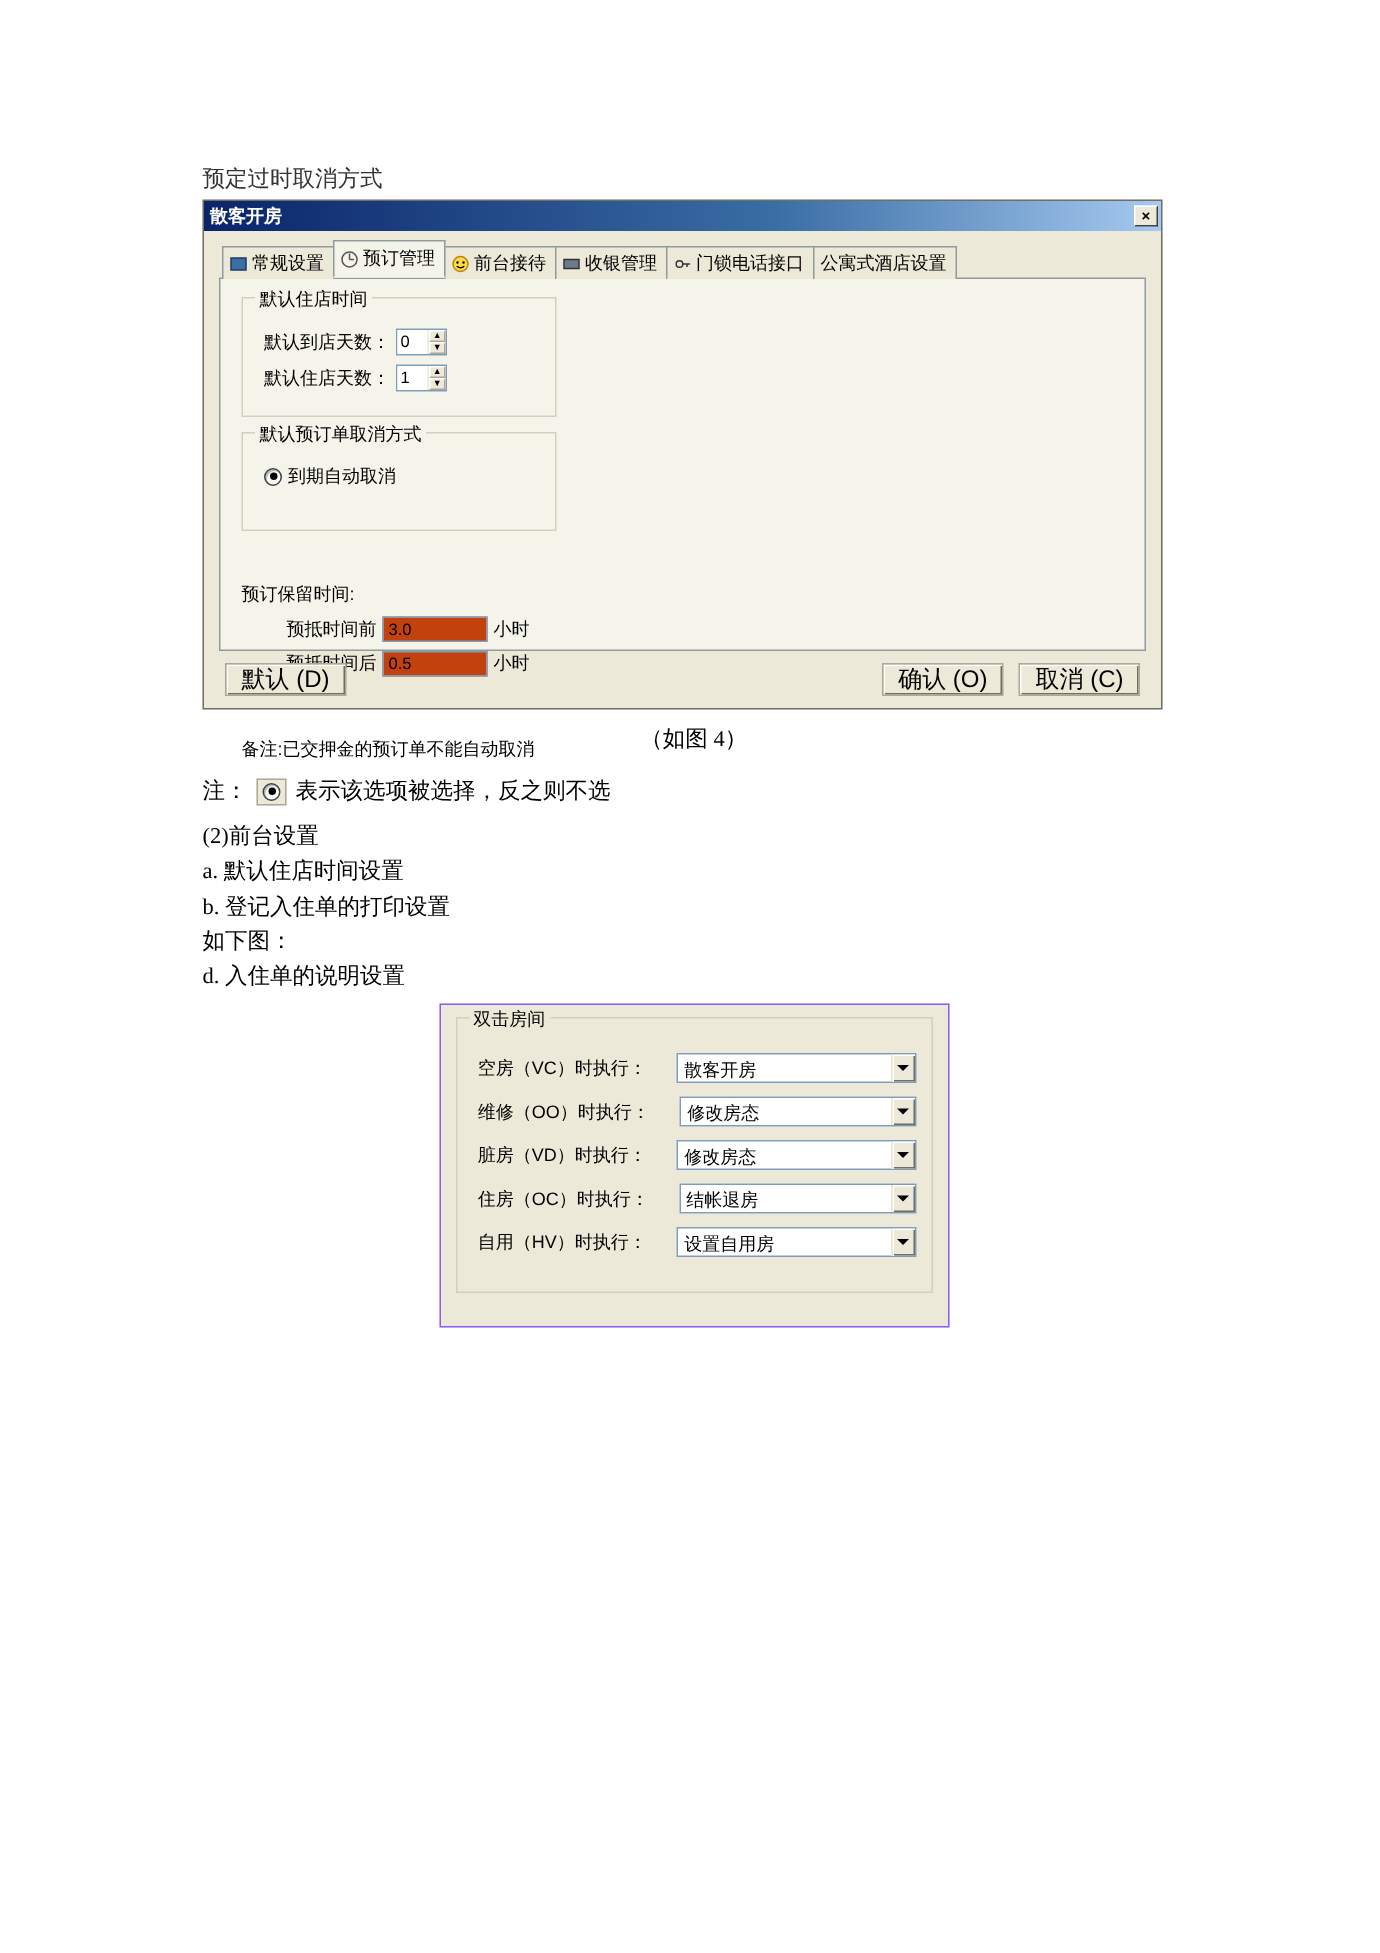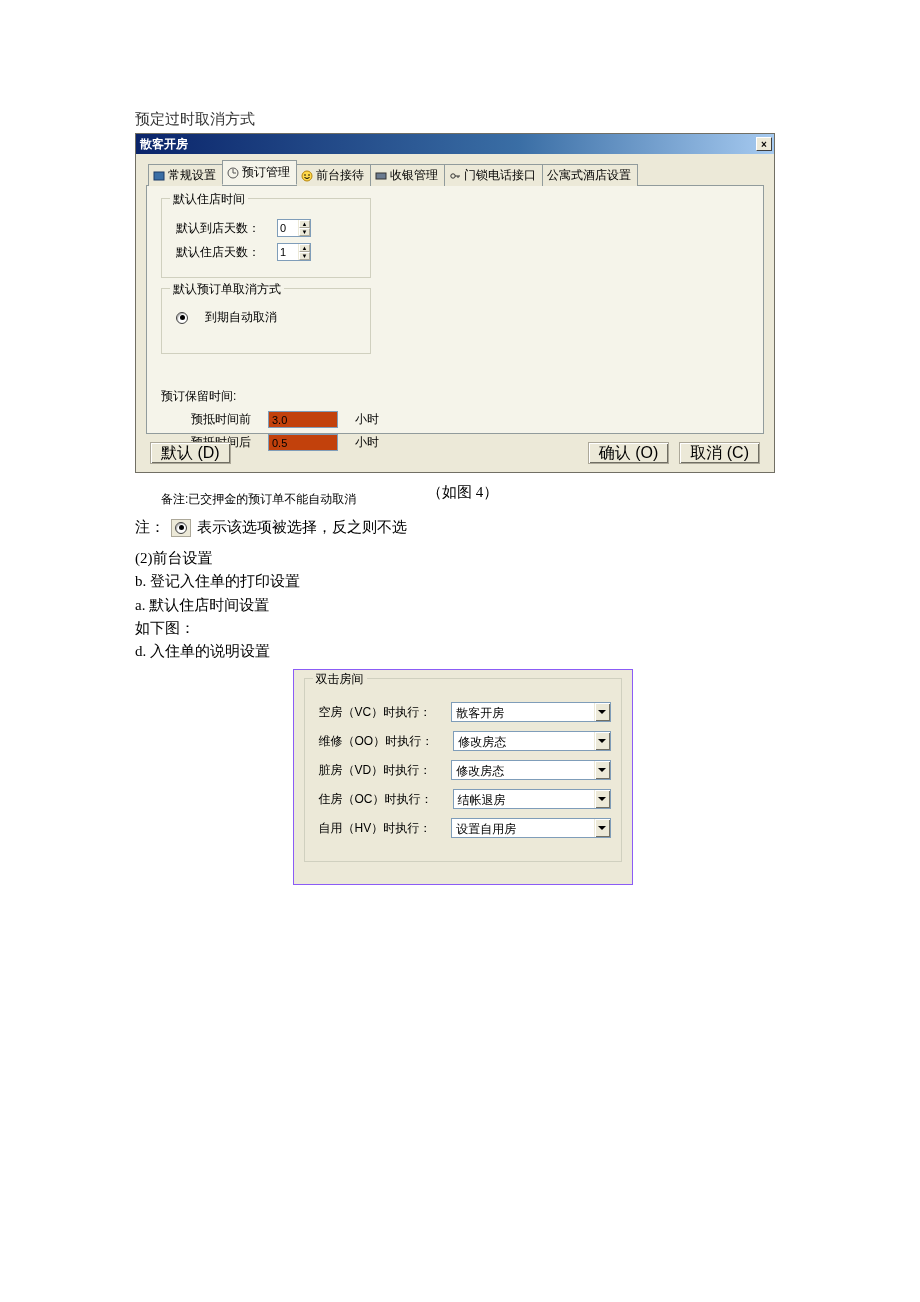--- a/index.html
+++ b/index.html
@@ -107,21 +107,21 @@
     left: 8px;
     background: #F5F4EA;
     padding: 0 3px;
     font-size: 12px;
   }
   .row {
     display: flex;
     align-items: center;
     margin: 6px 0;
     font-size: 12px;
-    gap: 17px;
+    gap: 4px;
   }
   .spinner {
     display: inline-flex;
     border: 1px solid #7F9DB9;
     background: #fff;
     height: 18px;
     width: 34px;
   }
   .spinner input {
     border: none; width: 20px; font-size: 11px; padding: 0 2px;
@@ -361,22 +361,22 @@
   <div class="note-line">
     <span>注：</span>
     <span class="radio-demo">
       <span class="radio checked"></span>
     </span>
     <span>表示该选项被选择，反之则不选</span>
   </div>
 
   <div class="body-text">
     <div>(2)前台设置</div>
+    <div>a.  默认住店时间设置</div>
     <div>b.  登记入住单的打印设置</div>
-    <div>a.  默认住店时间设置</div>
     <div>如下图：</div>
     <div>d.  入住单的说明设置</div>
   </div>
 
   <div class="panel2-wrap">
     <div class="panel2">
       <div class="groupbox" style="padding-bottom:14px">
         <span class="legend">双击房间</span>
 
         <div class="row">

